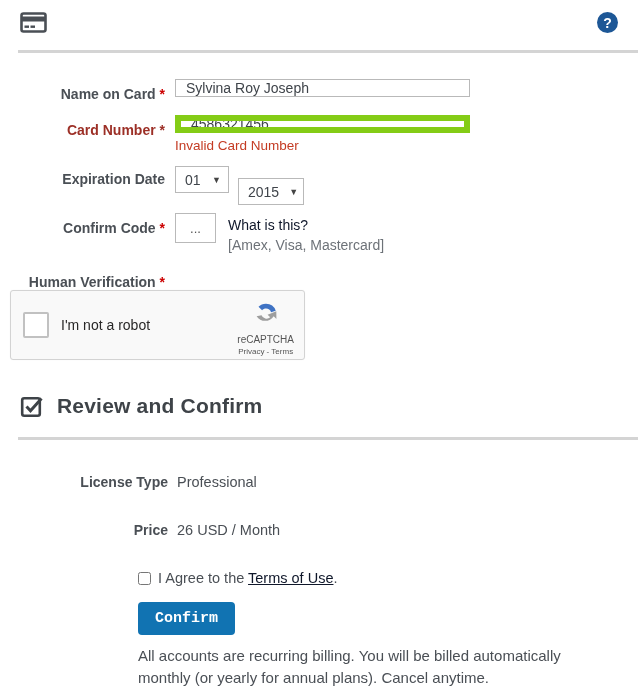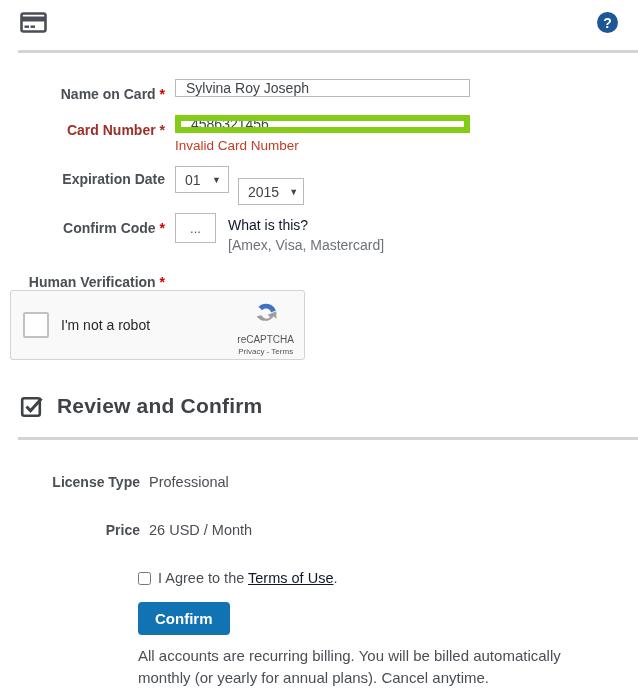--- a/index.html
+++ b/index.html
@@ -52,30 +52,30 @@
   .rc-checkbox { width:26px; height:26px; background:#fff; border:2px solid #c1c1c1;
                  border-radius:2px; cursor:pointer; flex:none; }
   .rc-label { font-size:14px; color:#282727; margin-left:12px; flex:1; }
   .rc-brand { display:flex; flex-direction:column; align-items:center; padding-top:4px; }
   .rc-brand-name { font-size:10px; color:#555; margin-top:1px; }
   .rc-links { font-size:8px; color:#555; margin-top:2px; }
   .rc-links span { cursor:pointer; }
 
   
   .rrow { display:flex; align-items:flex-start; margin-bottom:32px; }
-  .rlabel { width:140px; text-align:right; font-size:14px; font-weight:bold; color:#4a4f55; flex:none; }
+  .rlabel { width:140px; text-align:right; font-size:14px; font-weight:bold; color:#4a4f55; flex:none;margin-left:28px; }
   .rvalue { margin-left:9px; font-size:14.5px; color:#4a4f55; }
 
   .agree-row { margin:14px 0 0 138px; display:flex; align-items:center; font-size:14.5px; }
   .agree-row input { width:13px; height:13px; margin-right:7px; cursor:pointer; }
   .agree-row .blue-link { text-decoration:underline; font-size:14.5px; }
 
   .confirm-btn { margin:16px 0 0 138px; background:#1173b2; color:#fff; border:none;
                  border-radius:4px; font-size:15px; font-weight:bold; padding:8px 17px;
-                 cursor:pointer; font-family:Liberation Sans, sans-serif; }
+                 cursor:pointer; font-family:Liberation Mono, monospace; }
   .note { margin:10px 0 0 138px; width:468px; font-size:15px; line-height:1.45; color:#4a4f55; }
 </style>
 </head>
 <body>
 
 <div class="page">
 
   <div class="sec-header">
     <span class="hicon">
       <svg width="27" height="21" viewBox="0 0 27 21">

